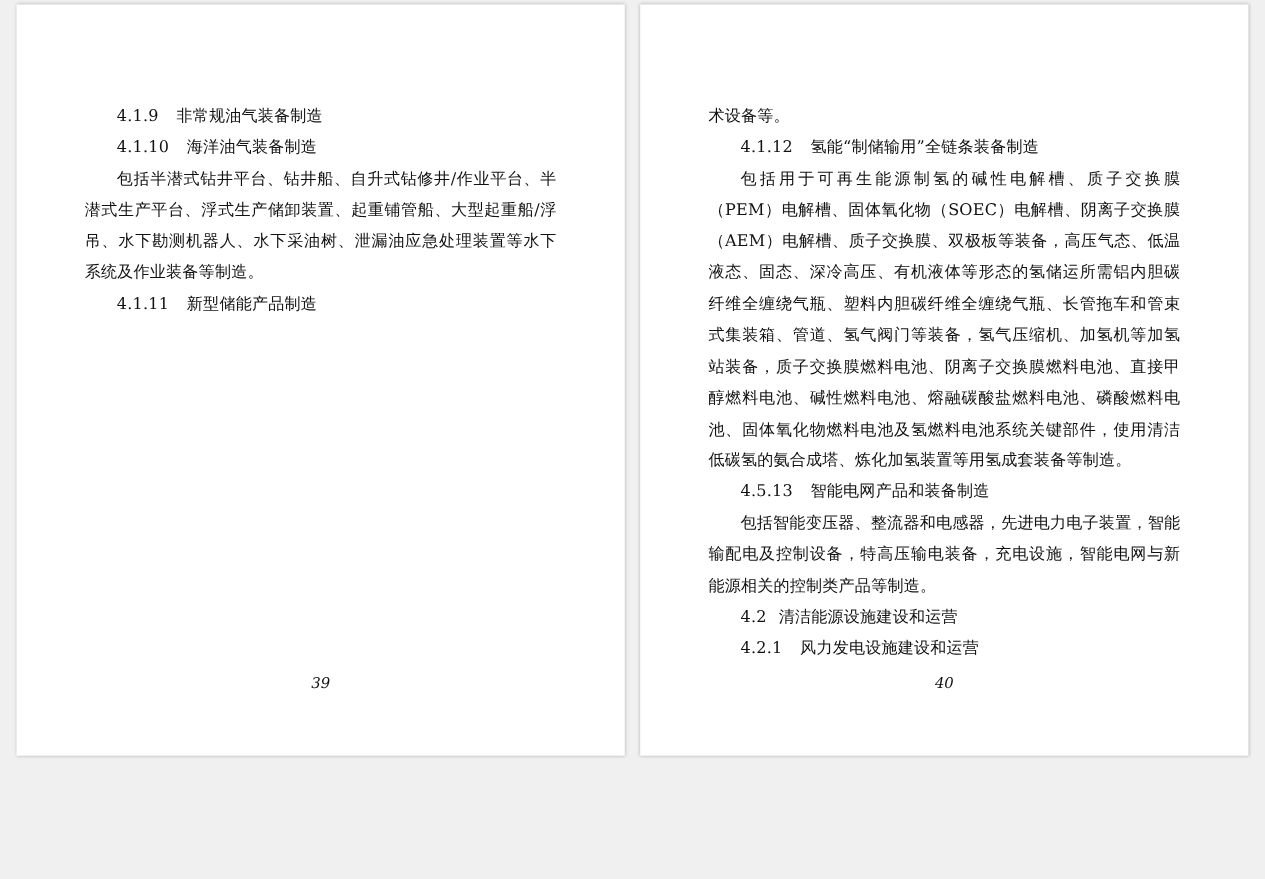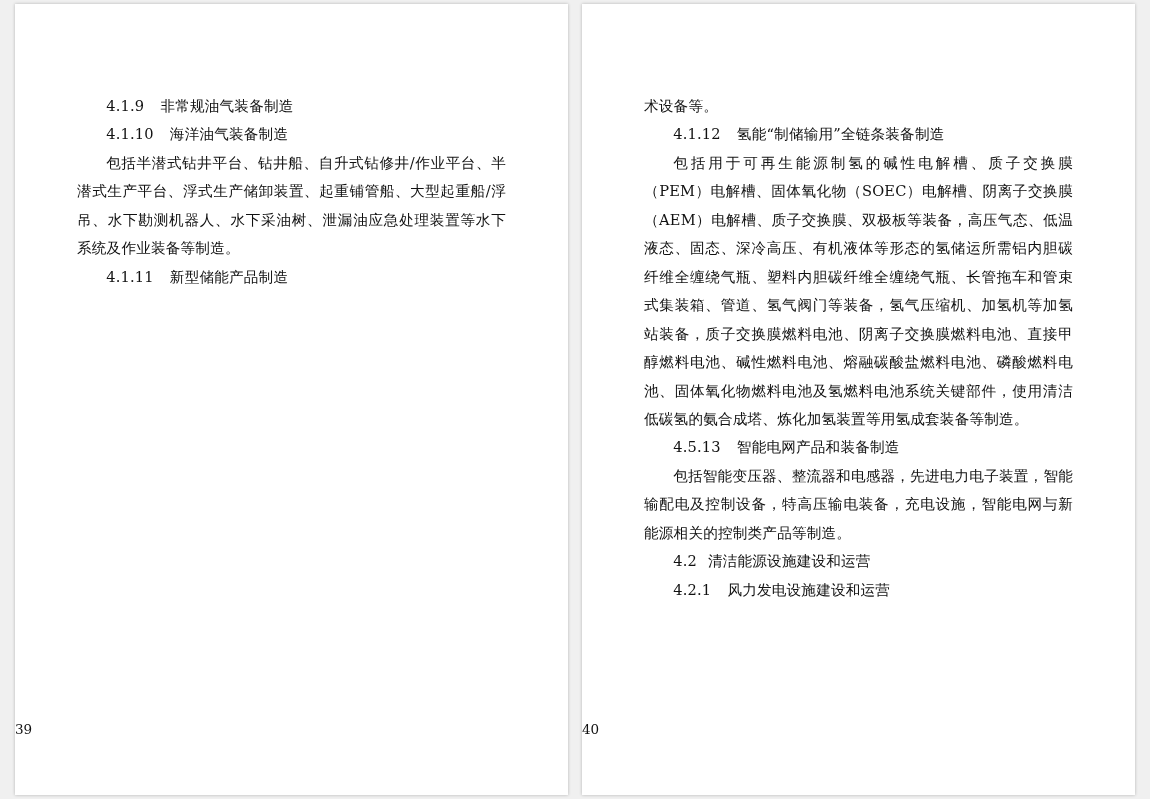--- a/index.html
+++ b/index.html
@@ -17,21 +17,21 @@
     display: flex;
     justify-content: center;
     align-items: flex-start;
     gap: 14px;
     padding-top: 4px;
     box-sizing: border-box;
   }
   .page {
     background: #ffffff;
     width: 553px;
-    height: 791px;
+    height: 683px;
     box-shadow: 0 0 3px rgba(0,0,0,0.25);
     box-sizing: border-box;
     position: relative;
     padding: 88px 62px 0 62px;
   }
   .page-body {
     font-size: 14.6px;
     line-height: 1.95;
     color: #111111;
     text-align: justify;
@@ -54,23 +54,25 @@
     text-indent: 2em;
   }
   p.heading2 .hnum {
     margin-right: 0.75em;
   }
   .page-number {
     position: absolute;
     bottom: 58px;
     left: 0;
     right: 0;
+    text-align: center;
     font-size: 13.5px;
     color: #111111;
     font-family: "DejaVu Serif", "Liberation Serif", serif;
+    font-style: italic;
   }
 </style>
 </head>
 <body>
 
 <div class="viewer">
 
   <div class="page">
     <div class="page-body">
       <p class="heading"><span class="hnum">4.1.9</span><span>非常规油气装备制造</span></p>

